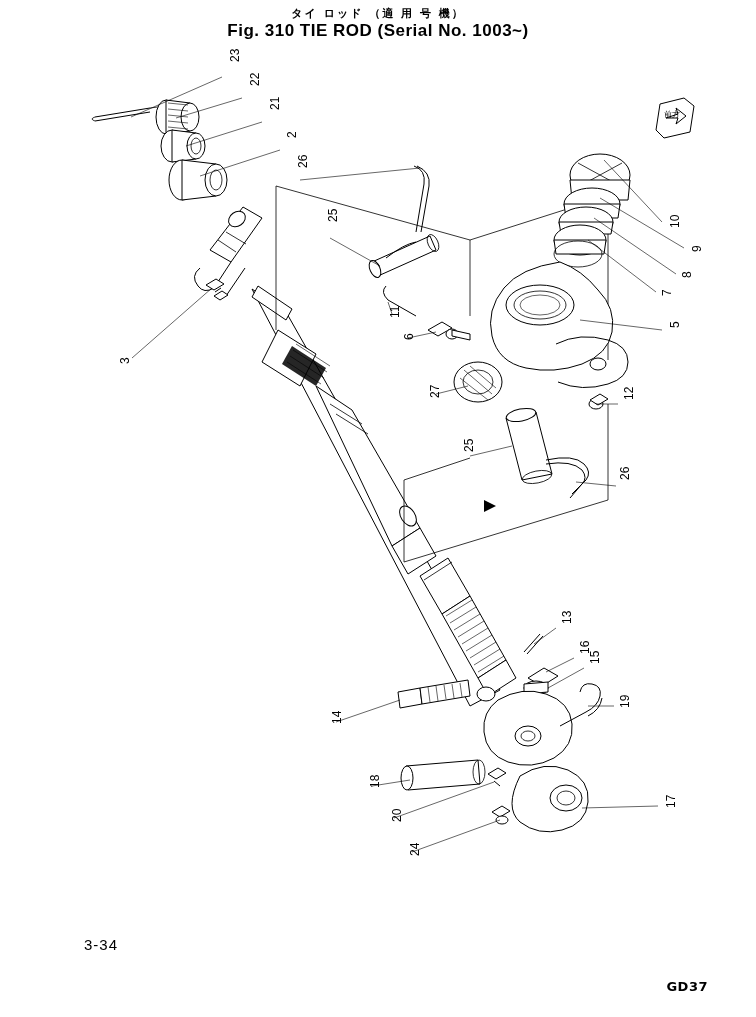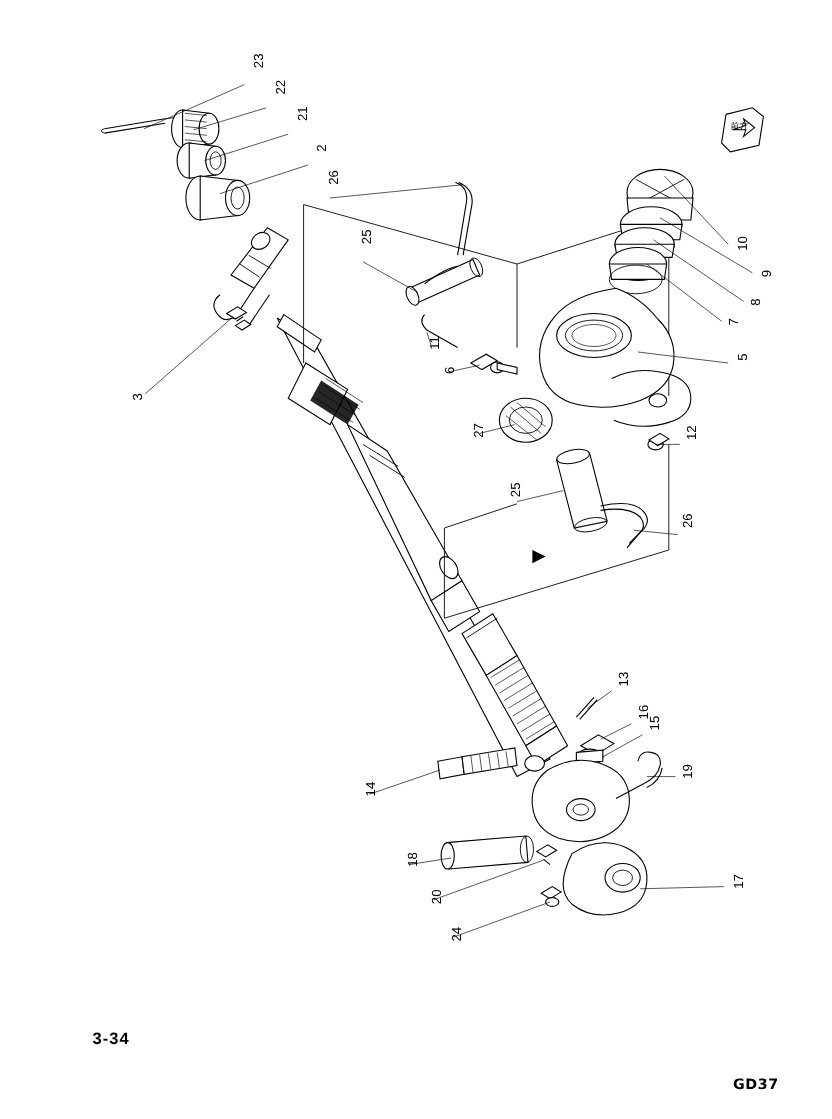--- a/index.html
+++ b/index.html
@@ -44,21 +44,21 @@
     font-weight: bold;
     letter-spacing: 0.5px;
     font-family: "Liberation Sans", sans-serif;
   }
   
   .footer-page {
     position: absolute;
     left: 84px;
     top: 936px;
     font-size: 15px;
-    font-weight: bold;
+    font-weight: normal;
     letter-spacing: 1px;
   }
   .footer-code {
     position: absolute;
     right: 48px;
     top: 979px;
     font-size: 13px;
     font-weight: bold;
     letter-spacing: 0.5px;
     font-family: "DejaVu Sans", sans-serif;
@@ -106,20 +106,22 @@
   #artwork .fillk {
     fill: #000000;
     stroke: none;
   }
 </style>
 </head>
 <body>
 
 <div id="sheet">
 
+  <div class="hdr-jp">タイ ロッド （適 用 号 機）</div>
+  <div class="hdr-main">Fig. 310 TIE ROD (Serial No. 1003~)</div>
 
   <svg id="artwork" viewBox="0 0 756 1017" xmlns="http://www.w3.org/2000/svg">
 
     <g>
       <path class="ln" d="M95 117 L150 108"></path>
       <path class="ln" d="M95 121 L150 112"></path>
       <path class="thin" d="M95 117 q-6 2 0 4"></path>
       <path class="thin" d="M150 108 L165 106"></path>
     </g>
 

